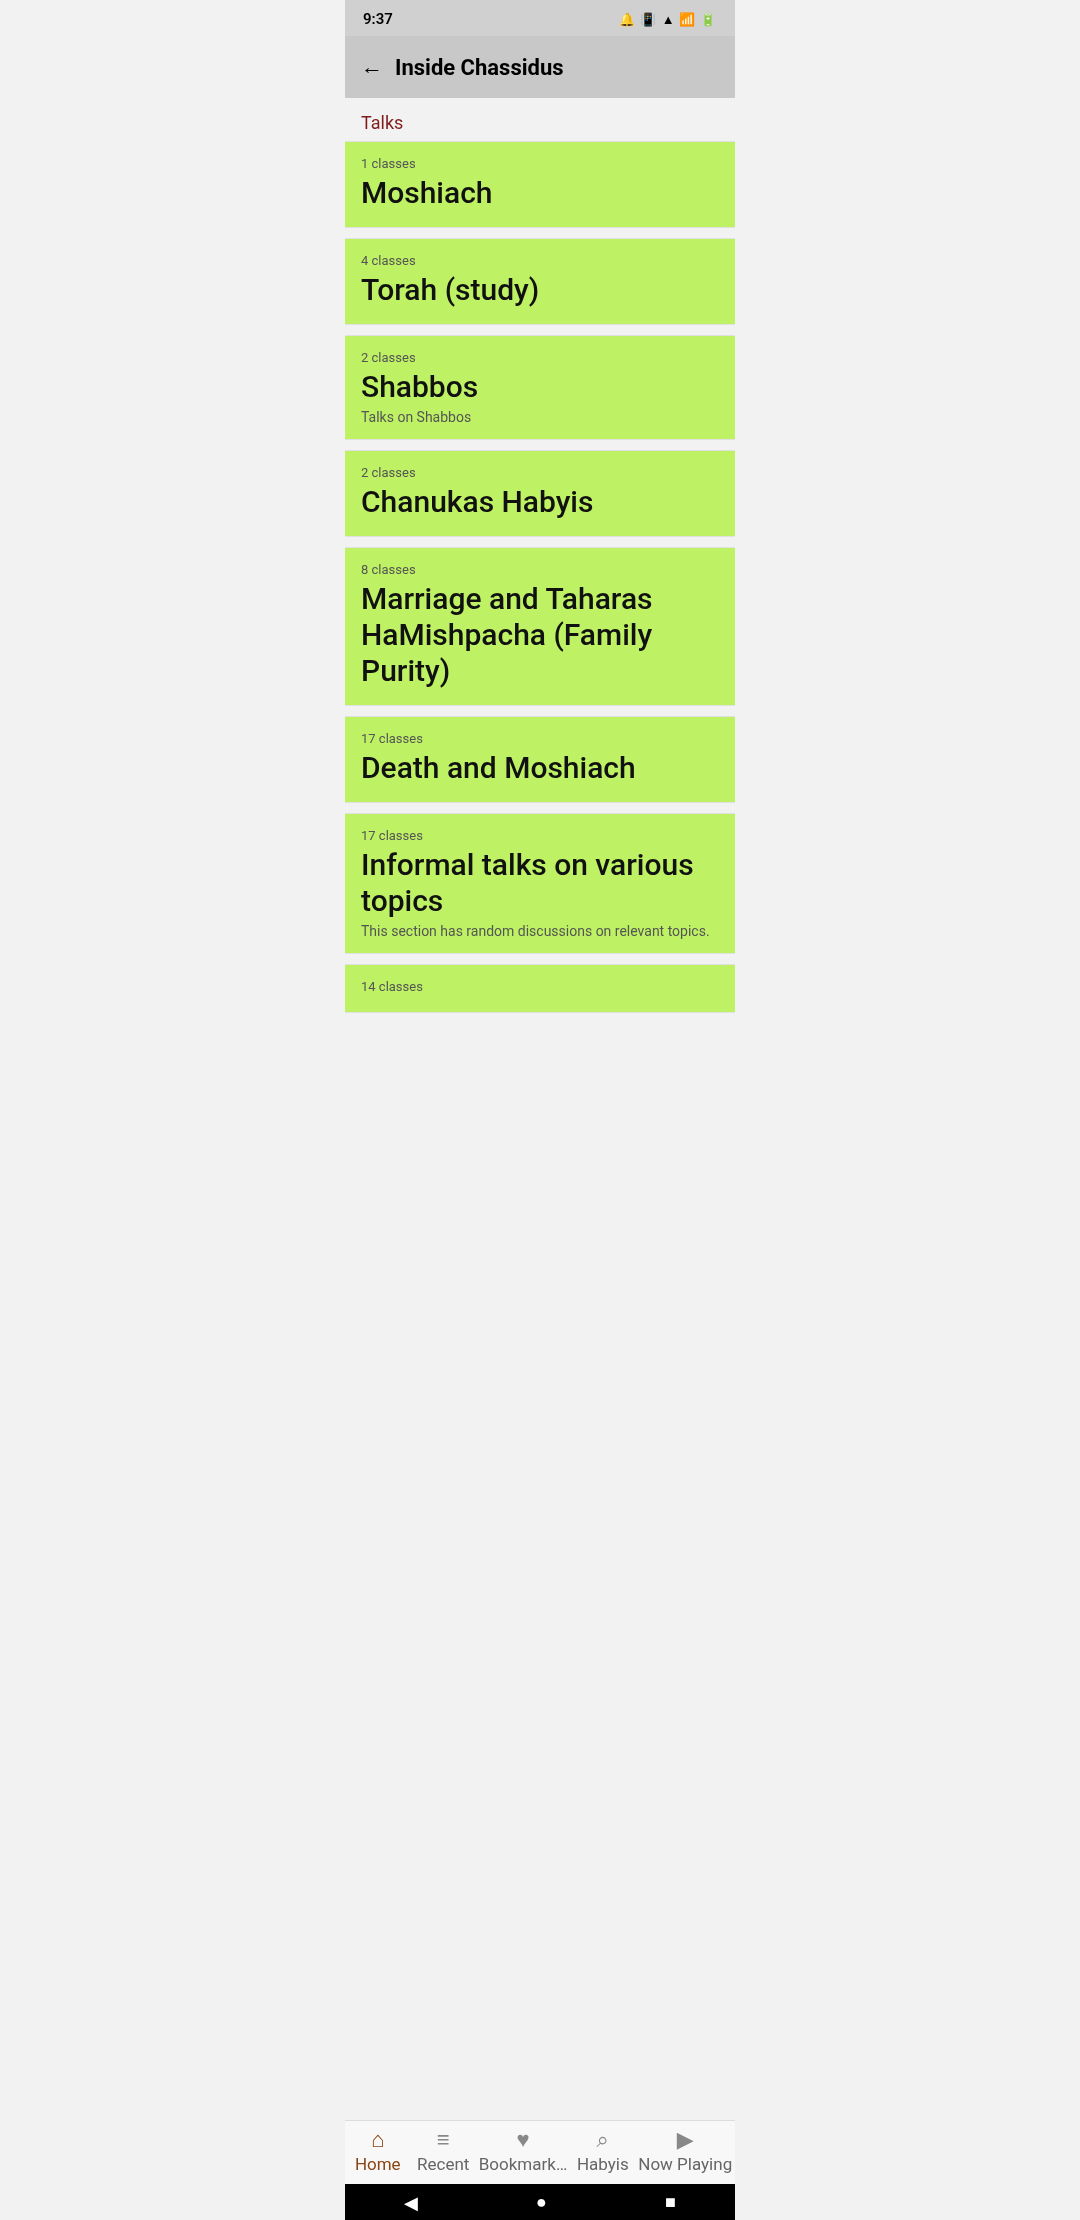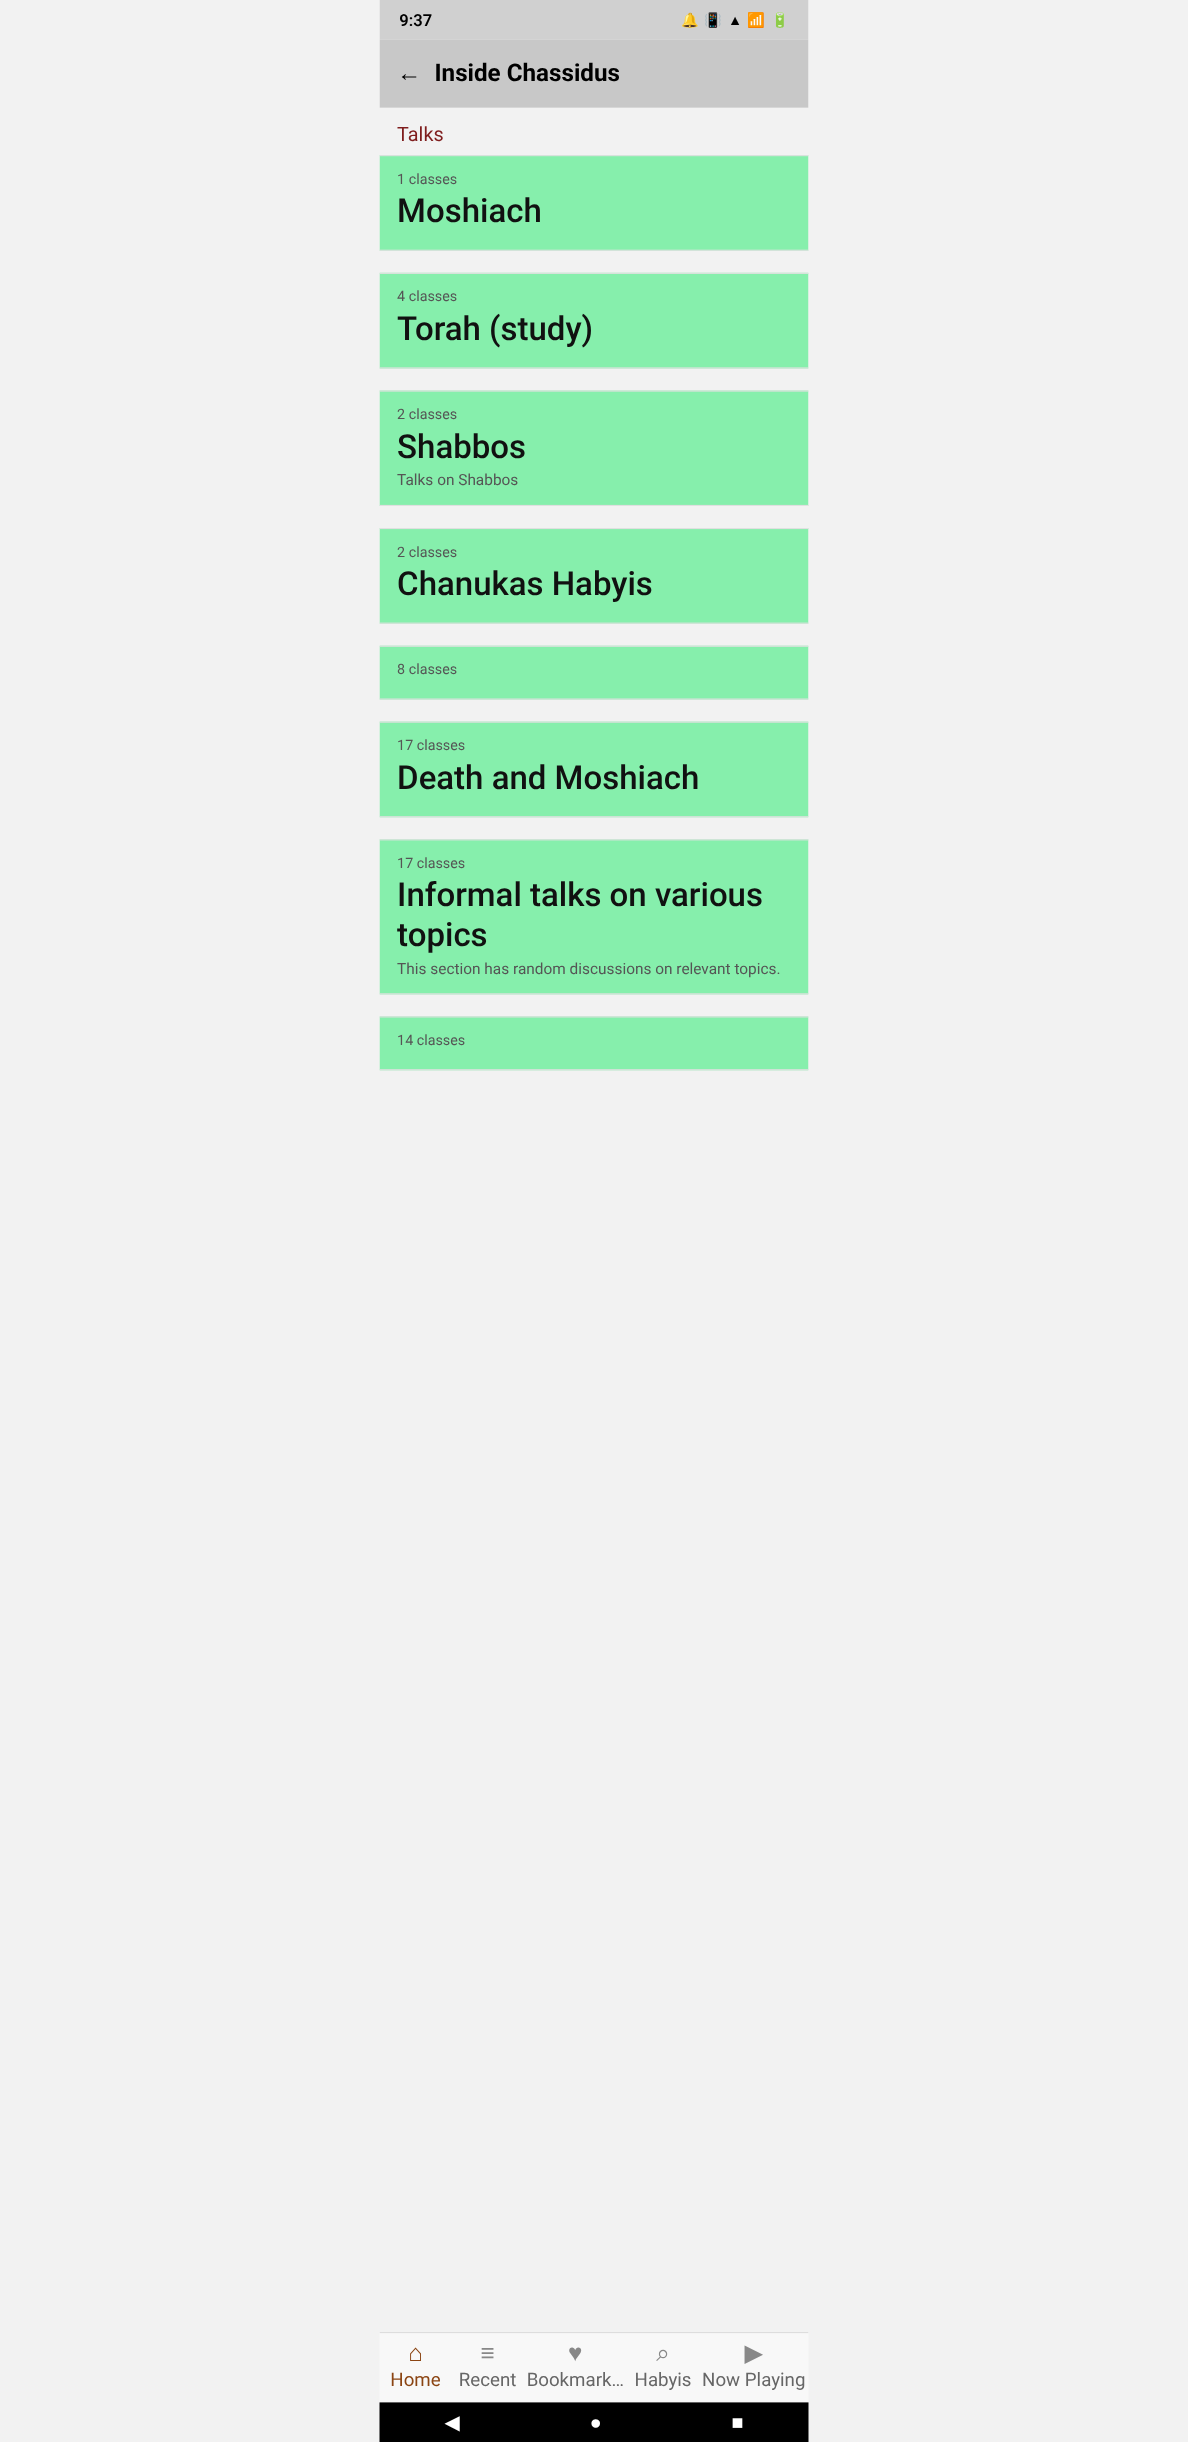--- a/index.html
+++ b/index.html
@@ -67,25 +67,25 @@
       background: #f2f2f2;
     }
 
     
     .list-container {
       background: #f2f2f2;
       padding: 0 0 80px 0;
     }
 
     .list-item {
-      background: #86efac;
+      background: #bef264;
       border-top: 1px solid #e0e0e0;
       border-bottom: 1px solid #e0e0e0;
       padding: 14px 16px;
-      margin-bottom: 20px;
+      margin-bottom: 10px;
       cursor: pointer;
     }
     .item-count {
       font-size: 13px;
       color: #555;
       margin-bottom: 4px;
     }
     .item-title {
       font-size: 30px;
       font-weight: 500;
@@ -197,20 +197,21 @@
       <div class="item-count">2 classes</div>
       <div class="item-title">Shabbos</div>
       <div class="item-subtitle">Talks on Shabbos</div>
     </div>
     <div class="list-item">
       <div class="item-count">2 classes</div>
       <div class="item-title">Chanukas Habyis</div>
     </div>
     <div class="list-item">
       <div class="item-count">8 classes</div>
+      <div class="item-title">Marriage and Taharas HaMishpacha (Family Purity)</div>
     </div>
     <div class="list-item">
       <div class="item-count">17 classes</div>
       <div class="item-title">Death and Moshiach</div>
     </div>
     <div class="list-item">
       <div class="item-count">17 classes</div>
       <div class="item-title">Informal talks on various topics</div>
       <div class="item-subtitle">This section has random discussions on relevant topics.</div>
     </div>

